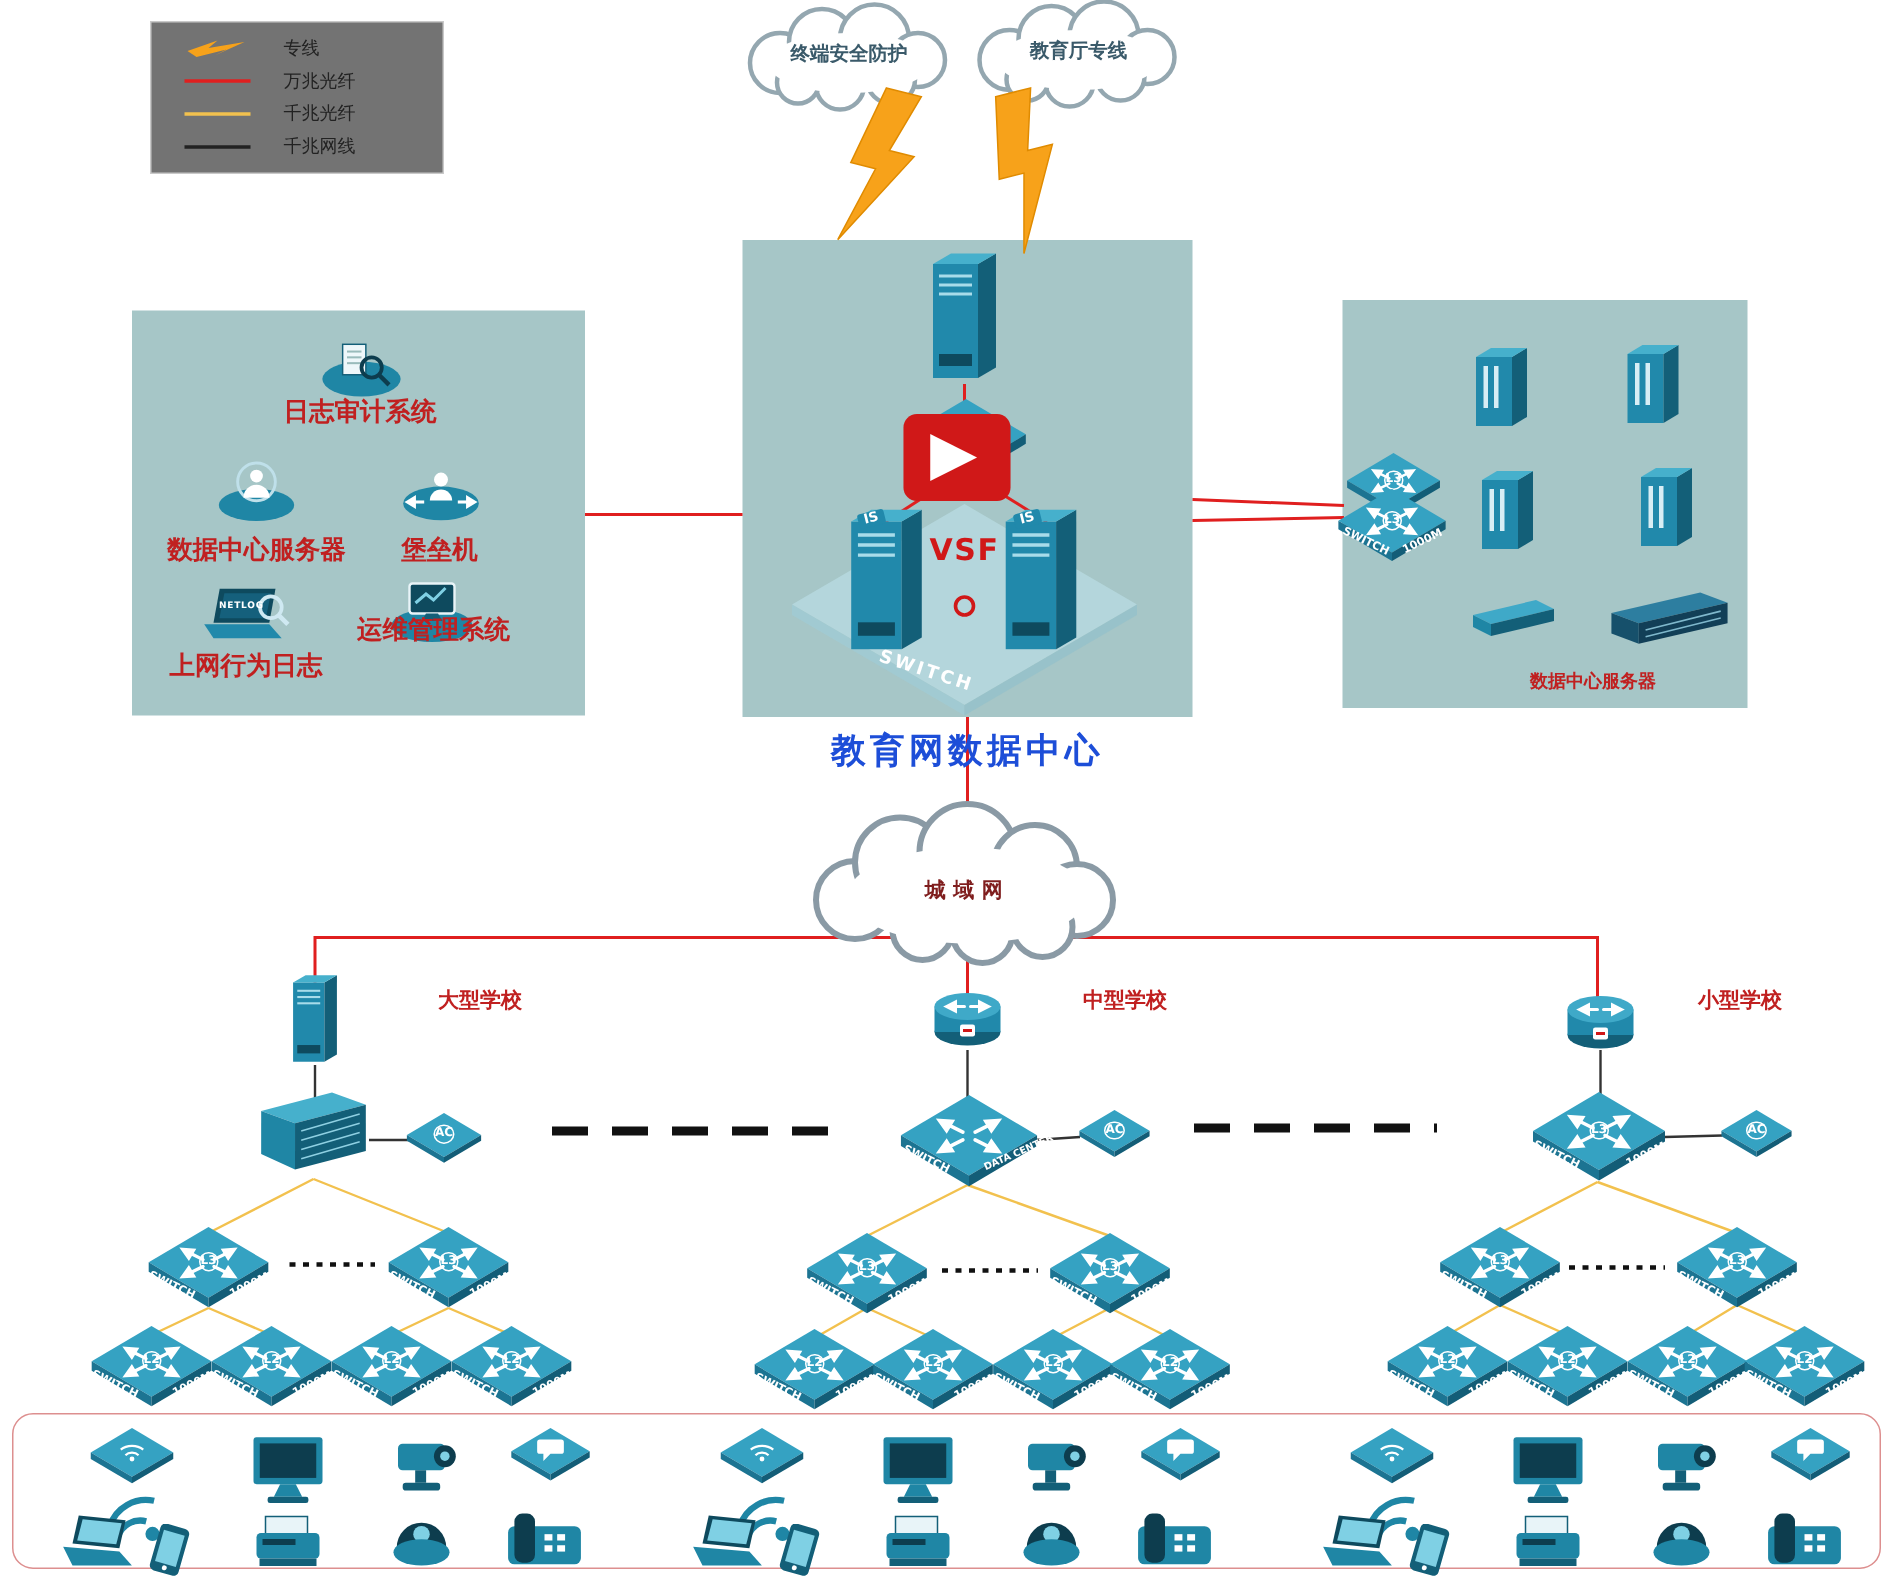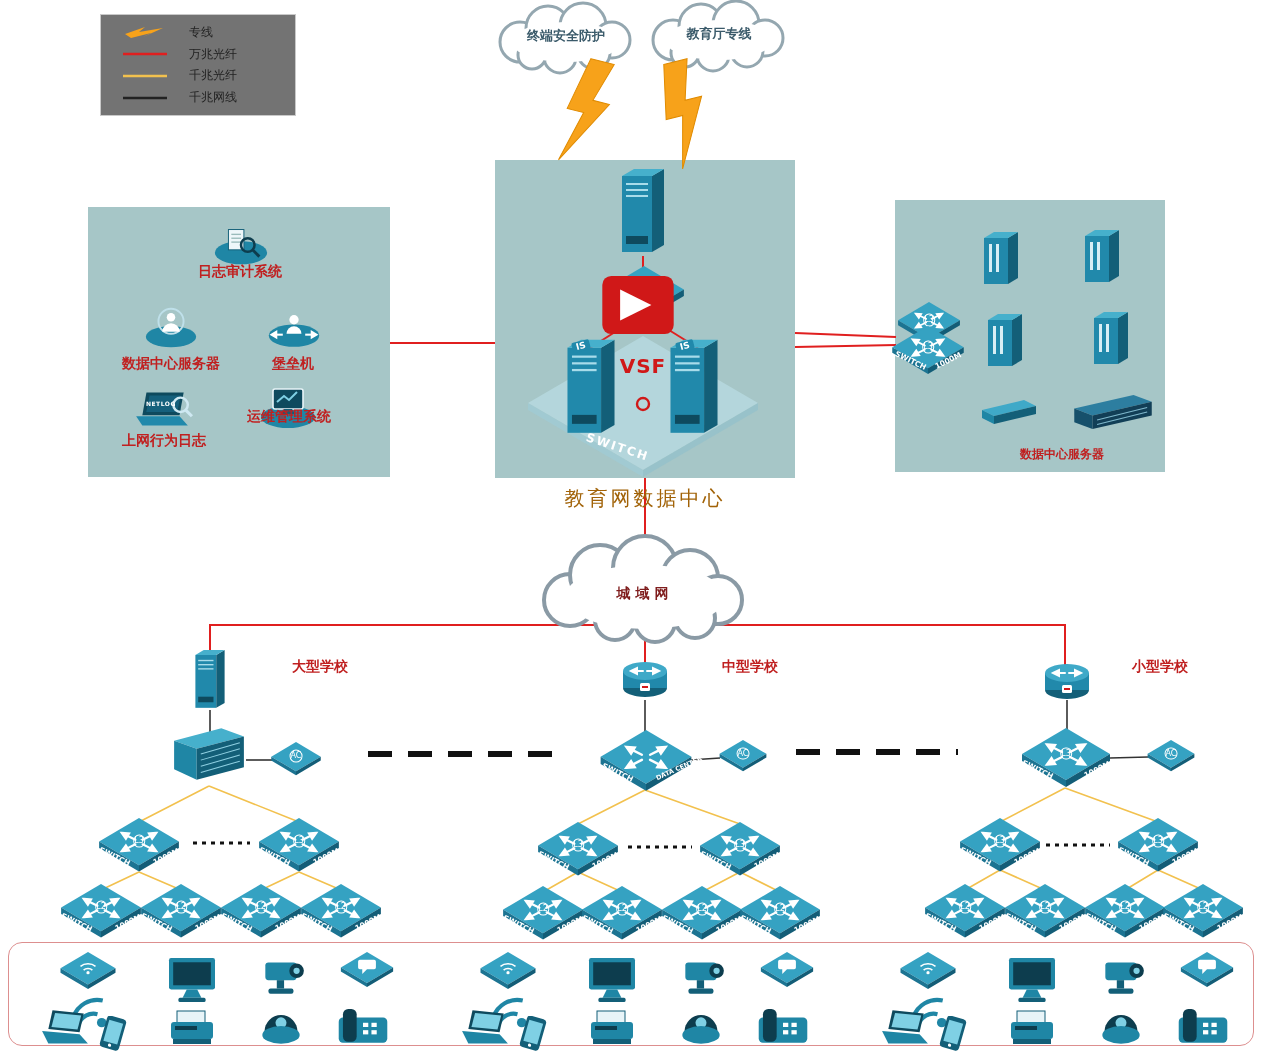--- a/index.html
+++ b/index.html
@@ -11,32 +11,32 @@
   
   .legend{position:absolute;left:100px;top:14px;width:196px;height:102px;background:#737373;
           border:1px solid #c9c9c9;display:flex;flex-direction:column;justify-content:space-evenly;padding:4px 10px;box-sizing:border-box}
   .lg-row{display:flex;align-items:center;gap:14px}
   .lg-ic{width:64px;height:14px;flex:0 0 64px}
   .lg-row span{font-size:12px;color:#222}
   
   .sw{position:absolute}
   .sw svg{display:block;width:100%;height:100%}
   .bdg{position:absolute;left:50%;top:40%;transform:translate(-50%,-50%);color:#fff;
-       border:1.2px solid #fff;border-radius:50%;font-weight:normal;font-size:8px;line-height:1.35;
+       border:1.2px solid #fff;border-radius:50%;font-weight:bold;font-size:8px;line-height:1.35;
        padding:0 0;white-space:nowrap}
   .fl,.fr{position:absolute;color:#fff;font-weight:bold;font-size:7.5px;white-space:nowrap}
   .fl{left:3%;top:58%;transform:rotate(26deg)}
   .fr{right:3%;top:58%;transform:rotate(-26deg)}
   .fr.wrap{width:36px;text-align:center;font-size:6.5px;line-height:1.1;transform:rotate(-24deg)}
   
-  .lbl-red{position:absolute;color:#c02020;font-weight:bold;font-size:14px;transform:translateX(-50%);white-space:nowrap}
+  .lbl-red{position:absolute;color:#c02020;font-weight:bold;font-size:17px;transform:translateX(-50%);white-space:nowrap}
   .school-lbl{position:absolute;color:#c02020;font-weight:bold;font-size:14px;white-space:nowrap}
   .cloud-lbl{position:absolute;color:#3a5a6a;font-weight:bold;font-size:13px;transform:translateX(-50%);white-space:nowrap}
   .man-lbl{position:absolute;color:#7f1d1d;font-weight:bold;font-size:14px;letter-spacing:5px;transform:translate(-50%,-50%);white-space:nowrap}
-  .dc-title{position:absolute;color:#a16207;font-weight:normal;font-size:20px;letter-spacing:3px;transform:translateX(-50%);
+  .dc-title{position:absolute;color:#1d4ed8;font-weight:bold;font-size:23px;letter-spacing:3px;transform:translateX(-50%);
             font-family:"Liberation Serif","DejaVu Serif",serif;white-space:nowrap}
   
   .ips-tag{position:absolute;left:26%;top:20%;background:#fff;border-radius:2px;color:#d01818;
            font-weight:bold;font-size:10px;padding:1px 5px;letter-spacing:1px}
   .vsf-txt{position:absolute;color:#d01818;font-weight:bold;font-size:20px;transform:translateX(-50%);letter-spacing:1px}
   .plat-sw{position:absolute;color:#fff;font-weight:bold;font-size:12px;transform:rotate(18deg);letter-spacing:2px}
   .is-tag{position:absolute;background:#2189ab;color:#fff;font-weight:bold;font-size:9px;
           padding:0 4px;transform:rotate(-14deg);border-radius:2px}
   .netlog-tag{position:absolute;color:#fff;font-weight:bold;font-size:6px;letter-spacing:.5px}
   .devbox{position:absolute;left:8px;top:942px;width:1246px;height:104px;border:1.5px solid #dd8f8f;border-radius:14px;box-sizing:border-box}

